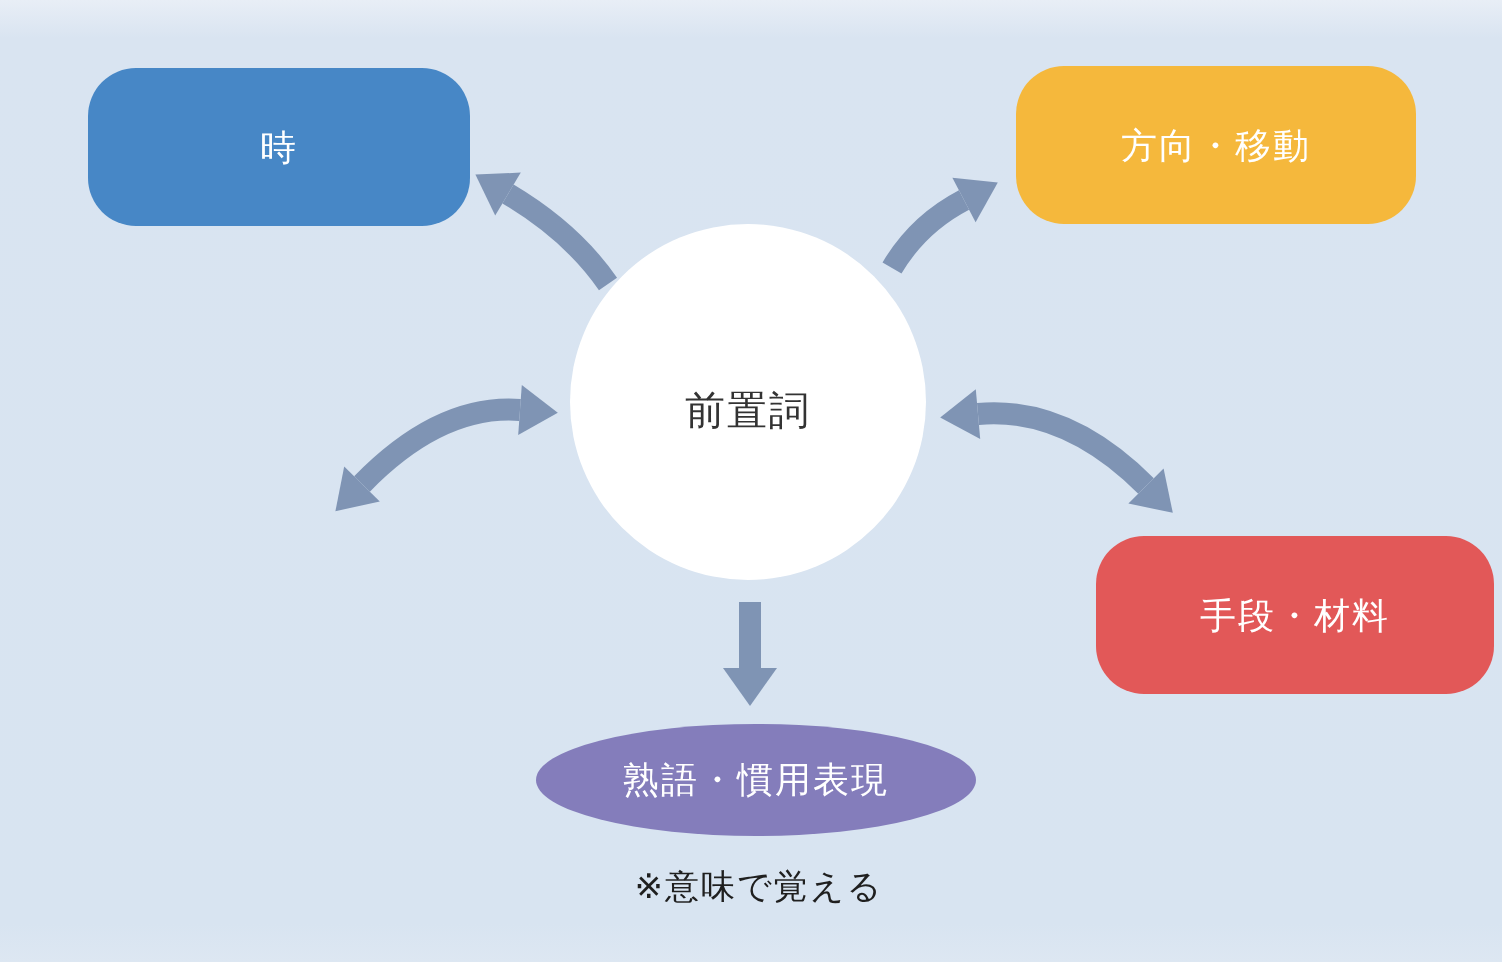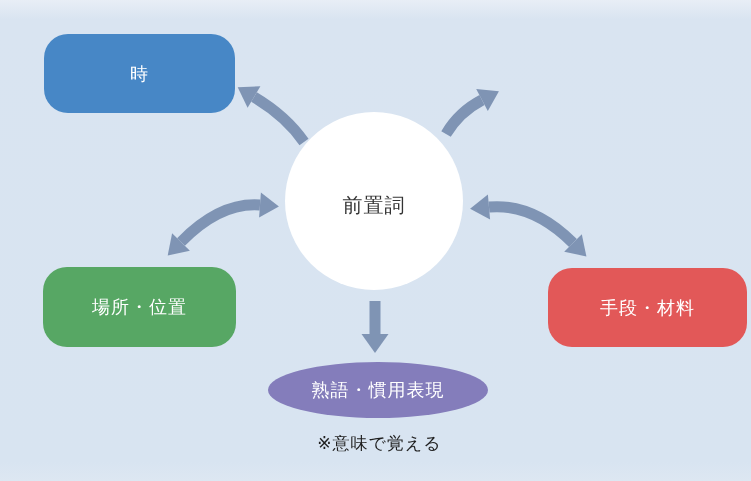--- a/index.html
+++ b/index.html
@@ -102,24 +102,24 @@
     <g>
       <path d="M 375,301 L 375,334" fill="none" stroke-width="11" stroke="#7f94b4"></path>
       <polygon points="375,353 361.5,334 388.5,334" fill="#7f94b4"></polygon>
     </g>
   </svg>
 
   <div class="node rounded" id="node-time" style="background: rgb(71, 135, 198);">
     <span style="color: rgb(255, 255, 255);">時</span>
   </div>
 
+  <div class="node rounded" id="node-direction" style="background: rgb(245, 184, 60);">
+    <span style="color: rgb(255, 255, 255);">方向・移動</span>
+  </div>
 
-  <div class="node rounded" id="node-place" style="background: rgb(87, 167, 100);">
-    <span style="color: rgb(255, 255, 255);">場所・位置</span>
-  </div>
 
   <div class="node rounded" id="node-means" style="background: rgb(226, 88, 88); margin-left: 40px;">
     <span style="color: rgb(255, 255, 255);">手段・材料</span>
   </div>
 
   <div class="node" id="node-idiom" style="background: rgb(132, 125, 187); justify-content: center;">
     <span style="color: rgb(255, 255, 255);">熟語・慣用表現</span>
   </div>
 
   <div id="center-circle" style="background: rgb(255, 255, 255);">

